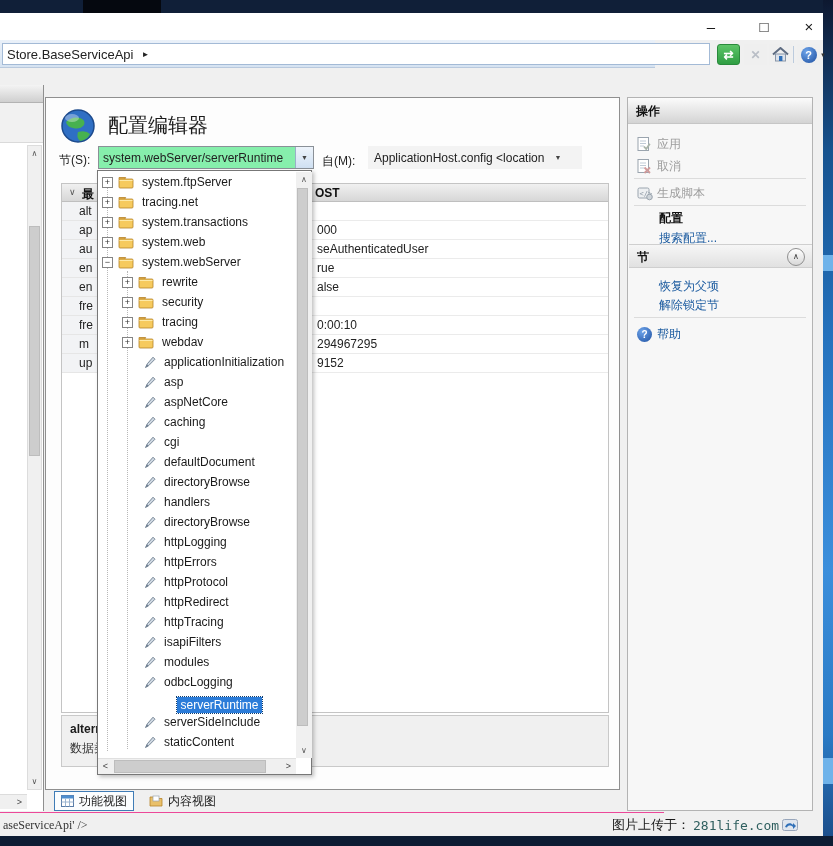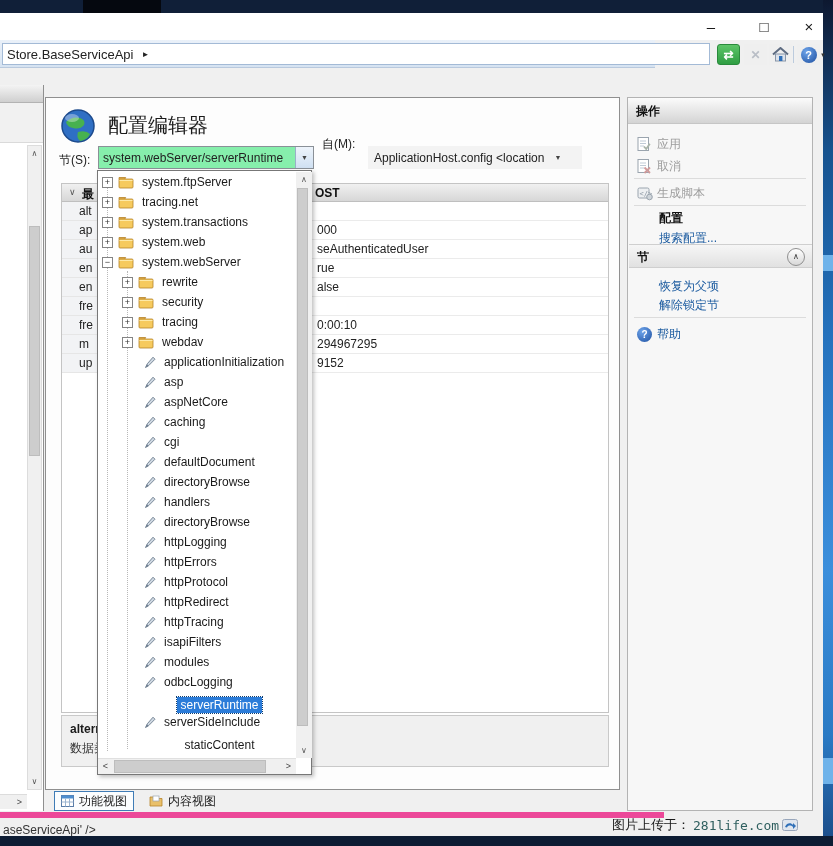--- a/index.html
+++ b/index.html
@@ -117,21 +117,21 @@
      border:1px solid #8f8f8f; background:linear-gradient(#fff,#d8d8d8); font-size:8px; color:#333;
      text-align:center; line-height:16px; }
   .aicon { width:17px; height:17px; flex:none; display:inline-flex; align-items:center; justify-content:center; }
 
   
   .tabs-row { position:absolute; left:45px; top:790px; width:580px; height:22px; }
   .tab { position:absolute; top:1px; height:20px; display:flex; align-items:center; gap:5px;
      padding:0 6px; background:none; border:1px solid transparent; font-size:12px; color:#1a1a1a; }
   .tab.selected { border-color:#3f7cb6; background:#fbfdfe; }
   .status-bar { position:absolute; left:0; top:812px; width:664px; height:24px; background:#f0f0f0;
-     border-top:6px solid #ec4899; }
+     border-top:1px solid #ec4899;font-family:Liberation Serif, serif; }
   .status-text { position:absolute; left:3px; top:5px; font-size:12px; color:#333; }
   .watermark { position:absolute; left:612px; top:816px; display:flex; align-items:center; gap:3px; z-index:20; }
   .wm-prefix { font-size:13px; color:#1a1a1a; }
   .wm-site { font-family:"DejaVu Sans Mono","Liberation Mono",monospace; font-size:13px; color:#2f5f5f; }
   .bottom-navy { position:absolute; left:0; top:836px; width:833px; height:10px; background:#0d1c33; }
 </style>
 </head>
 <body>
 
 <div id="screen">
@@ -189,21 +189,21 @@
       <path d="M18 24 Q26 22 30 26 Q27 32 20 33 Q16 29 18 24Z" fill="#47b14f"></path>
       <ellipse cx="12" cy="10" rx="7" ry="4" fill="rgba(255,255,255,0.35)"></ellipse>
     </svg>
     <div class="page-title">配置编辑器</div>
 
     <span class="lbl" style="left:13px;top:54px;">节(S):</span>
     <div class="combo" style="left:52px;top:48px;width:216px;">
       <span class="combo-text">system.webServer/serverRuntime</span>
       <span class="combo-btn">▼</span>
     </div>
-    <span class="lbl" style="left:276px;top:38px;text-align:center;">自(M):</span>
+    <span class="lbl" style="left:276px;top:55px;text-align:center;">自(M):</span>
     <div class="combo-flat" style="left:322px;top:48px;width:214px;">
       <span>ApplicationHost.config  &lt;location</span>
       <span class="caret">▼</span>
     </div>
 
     <div class="grid">
       <div class="grid-header">
         <span class="gh-chev">∨</span>
         <span class="gh-left">最</span>
         <span class="gh-right">OST</span>
@@ -529,21 +529,21 @@
 
   <div class="titem" style="padding-left: 45px;">
 
     <svg class="pencil-icon" width="13" height="13" viewBox="0 0 13 13">
       <path d="M2.5 11.5 L4.3 7.8 L10 1.2 L12 3.2 L5.7 9.6 Z" fill="#cfd8e2" stroke="#6e7f90" stroke-width="0.9"></path>
       <path d="M2.5 11.5 L4 8.3 L5.6 9.9 Z" fill="#6e7f90"></path>
     </svg>
     <span class="tlabel">serverSideInclude</span>
   </div>
 
-  <div class="titem" style="padding-left: 45px; flex-direction: column;">
+  <div class="titem" style="padding-left: 45px;">
 
     <svg class="pencil-icon" width="13" height="13" viewBox="0 0 13 13">
       <path d="M2.5 11.5 L4.3 7.8 L10 1.2 L12 3.2 L5.7 9.6 Z" fill="#cfd8e2" stroke="#6e7f90" stroke-width="0.9"></path>
       <path d="M2.5 11.5 L4 8.3 L5.6 9.9 Z" fill="#6e7f90"></path>
     </svg>
     <span class="tlabel">staticContent</span>
   </div>
 </div>
     <div class="vscroll pp-vscroll">
       <span class="sc-arrow" style="top:0;">∧</span>

